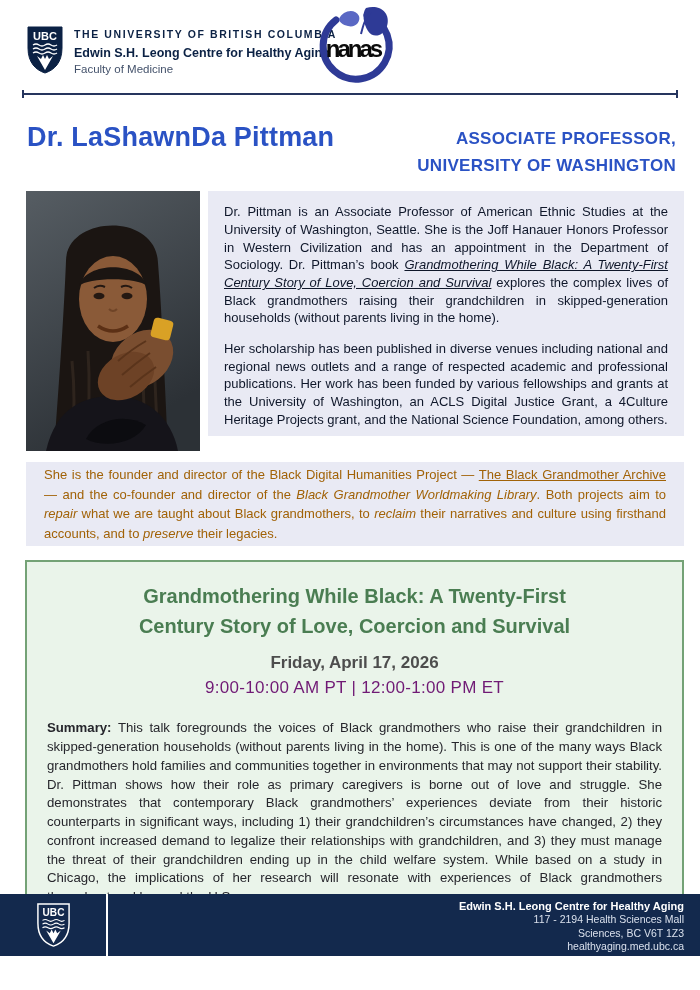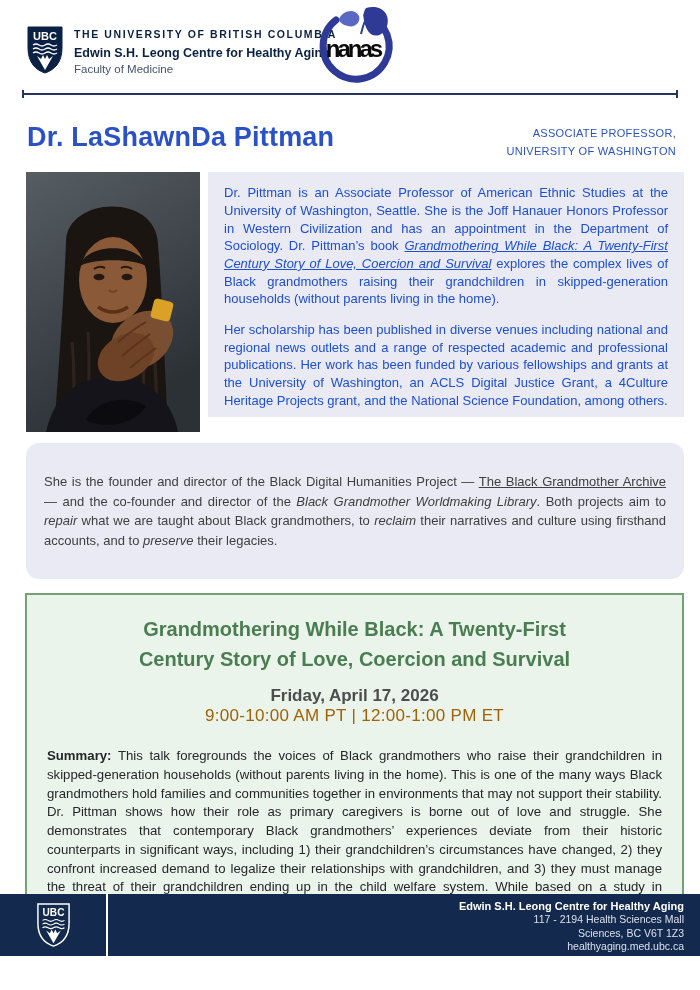--- a/index.html
+++ b/index.html
@@ -17,43 +17,43 @@
   .nanas { position:absolute; left:303px; top:4px; }
   .series-title { position:absolute; right:20px; top:18px; text-align:right;
     font-size:21px; font-weight:bold; color:#4c2f9c; line-height:1.42; }
   .rule { position:relative; height:2px; background:#26355e; margin:0 22px; }
   .rule::before, .rule::after { content:""; position:absolute; top:-3px; width:2px; height:8px; background:#26355e; }
   .rule::before { left:0; } .rule::after { right:0; }
 
   
   .title-row { display:flex; justify-content:space-between; align-items:flex-start; padding:27px 24px 12px 27px; }
   .speaker-name { color:#2a52c4; font-size:27px; font-weight:bold; letter-spacing:0.2px; }
-  .affiliation { text-align:right; color:#2a52c4; font-size:11px; font-weight:normal; line-height:1.6; letter-spacing:0.3px; margin-top:3px; }
+  .affiliation { text-align:right; color:#2a52c4; font-size:17px; font-weight:bold; line-height:1.6; letter-spacing:0.3px; margin-top:3px; }
 
   .bio-row { display:flex; align-items:flex-start; padding:0 16px 0 26px; }
   .portrait { width:174px; height:260px; flex:0 0 174px; }
   .bio-box { background:#e9eaf4; margin-left:8px; width:476px; padding:12px 16px 8px;
-    font-size:13px; line-height:1.36; color:#1d4ed8; text-align:justify; }
+    font-size:13px; line-height:1.36; color:#0f172a; text-align:justify; }
   .bio-box p + p { margin-top:13px; }
 
-  .projects-box { background:#e9eaf4; margin:11px 16px 0 26px; padding:29px 18px;
-    font-size:13px; line-height:1.5; color:#404040; text-align:justify;border-radius:13px; }
+  .projects-box { background:#e9eaf4; margin:11px 16px 0 26px; padding:3px 18px;
+    font-size:13px; line-height:1.5; color:#a16207; text-align:justify; }
 
   .seg-italic { font-style:italic; }
   .seg-underline { text-decoration:underline; }
   .seg-bold { font-weight:bold; }
   .seg-italic.seg-underline { text-decoration:underline; }
 
   
   .seminar-box { margin:14px 16px 0 25px; border:2px solid #74a276; background:#eaf4ea;
     padding:15px 20px 12px; }
   .seminar-title { color:#4a7d52; font-size:20px; font-weight:bold; text-align:center;
     line-height:1.5; max-width:490px; margin:4px auto 12px; }
   .seminar-date { text-align:center; color:#4d4d4d; font-size:17px; font-weight:bold; margin-top:10px; }
-  .seminar-time { text-align:center; color:#a16207; font-size:17px; letter-spacing:0.3px; }
+  .seminar-time { text-align:center; color:#701a75; font-size:17px; margin-top:5px; letter-spacing:0.3px; }
   .seminar-summary { margin-top:21px; font-size:13.2px; line-height:1.42; color:#26262c; text-align:justify; }
   .register { display:block; text-align:center; margin:21px auto 8px; color:#e03a36;
     font-weight:bold; font-style:italic; text-decoration:underline; font-size:16.5px; cursor:pointer; }
 
   
   .footer { position:absolute; left:0; bottom:0; width:700px; height:62px; background:#13294d; }
   .footer-shield { position:absolute; left:37px; top:9px; }
   .footer-divider { position:absolute; left:106px; top:0; width:2px; height:62px; background:#ffffff; }
   .footer-text { position:absolute; right:16px; top:5px; text-align:right; color:#ffffff; }
   .f-org { font-size:11px; font-weight:bold; line-height:14px; }

